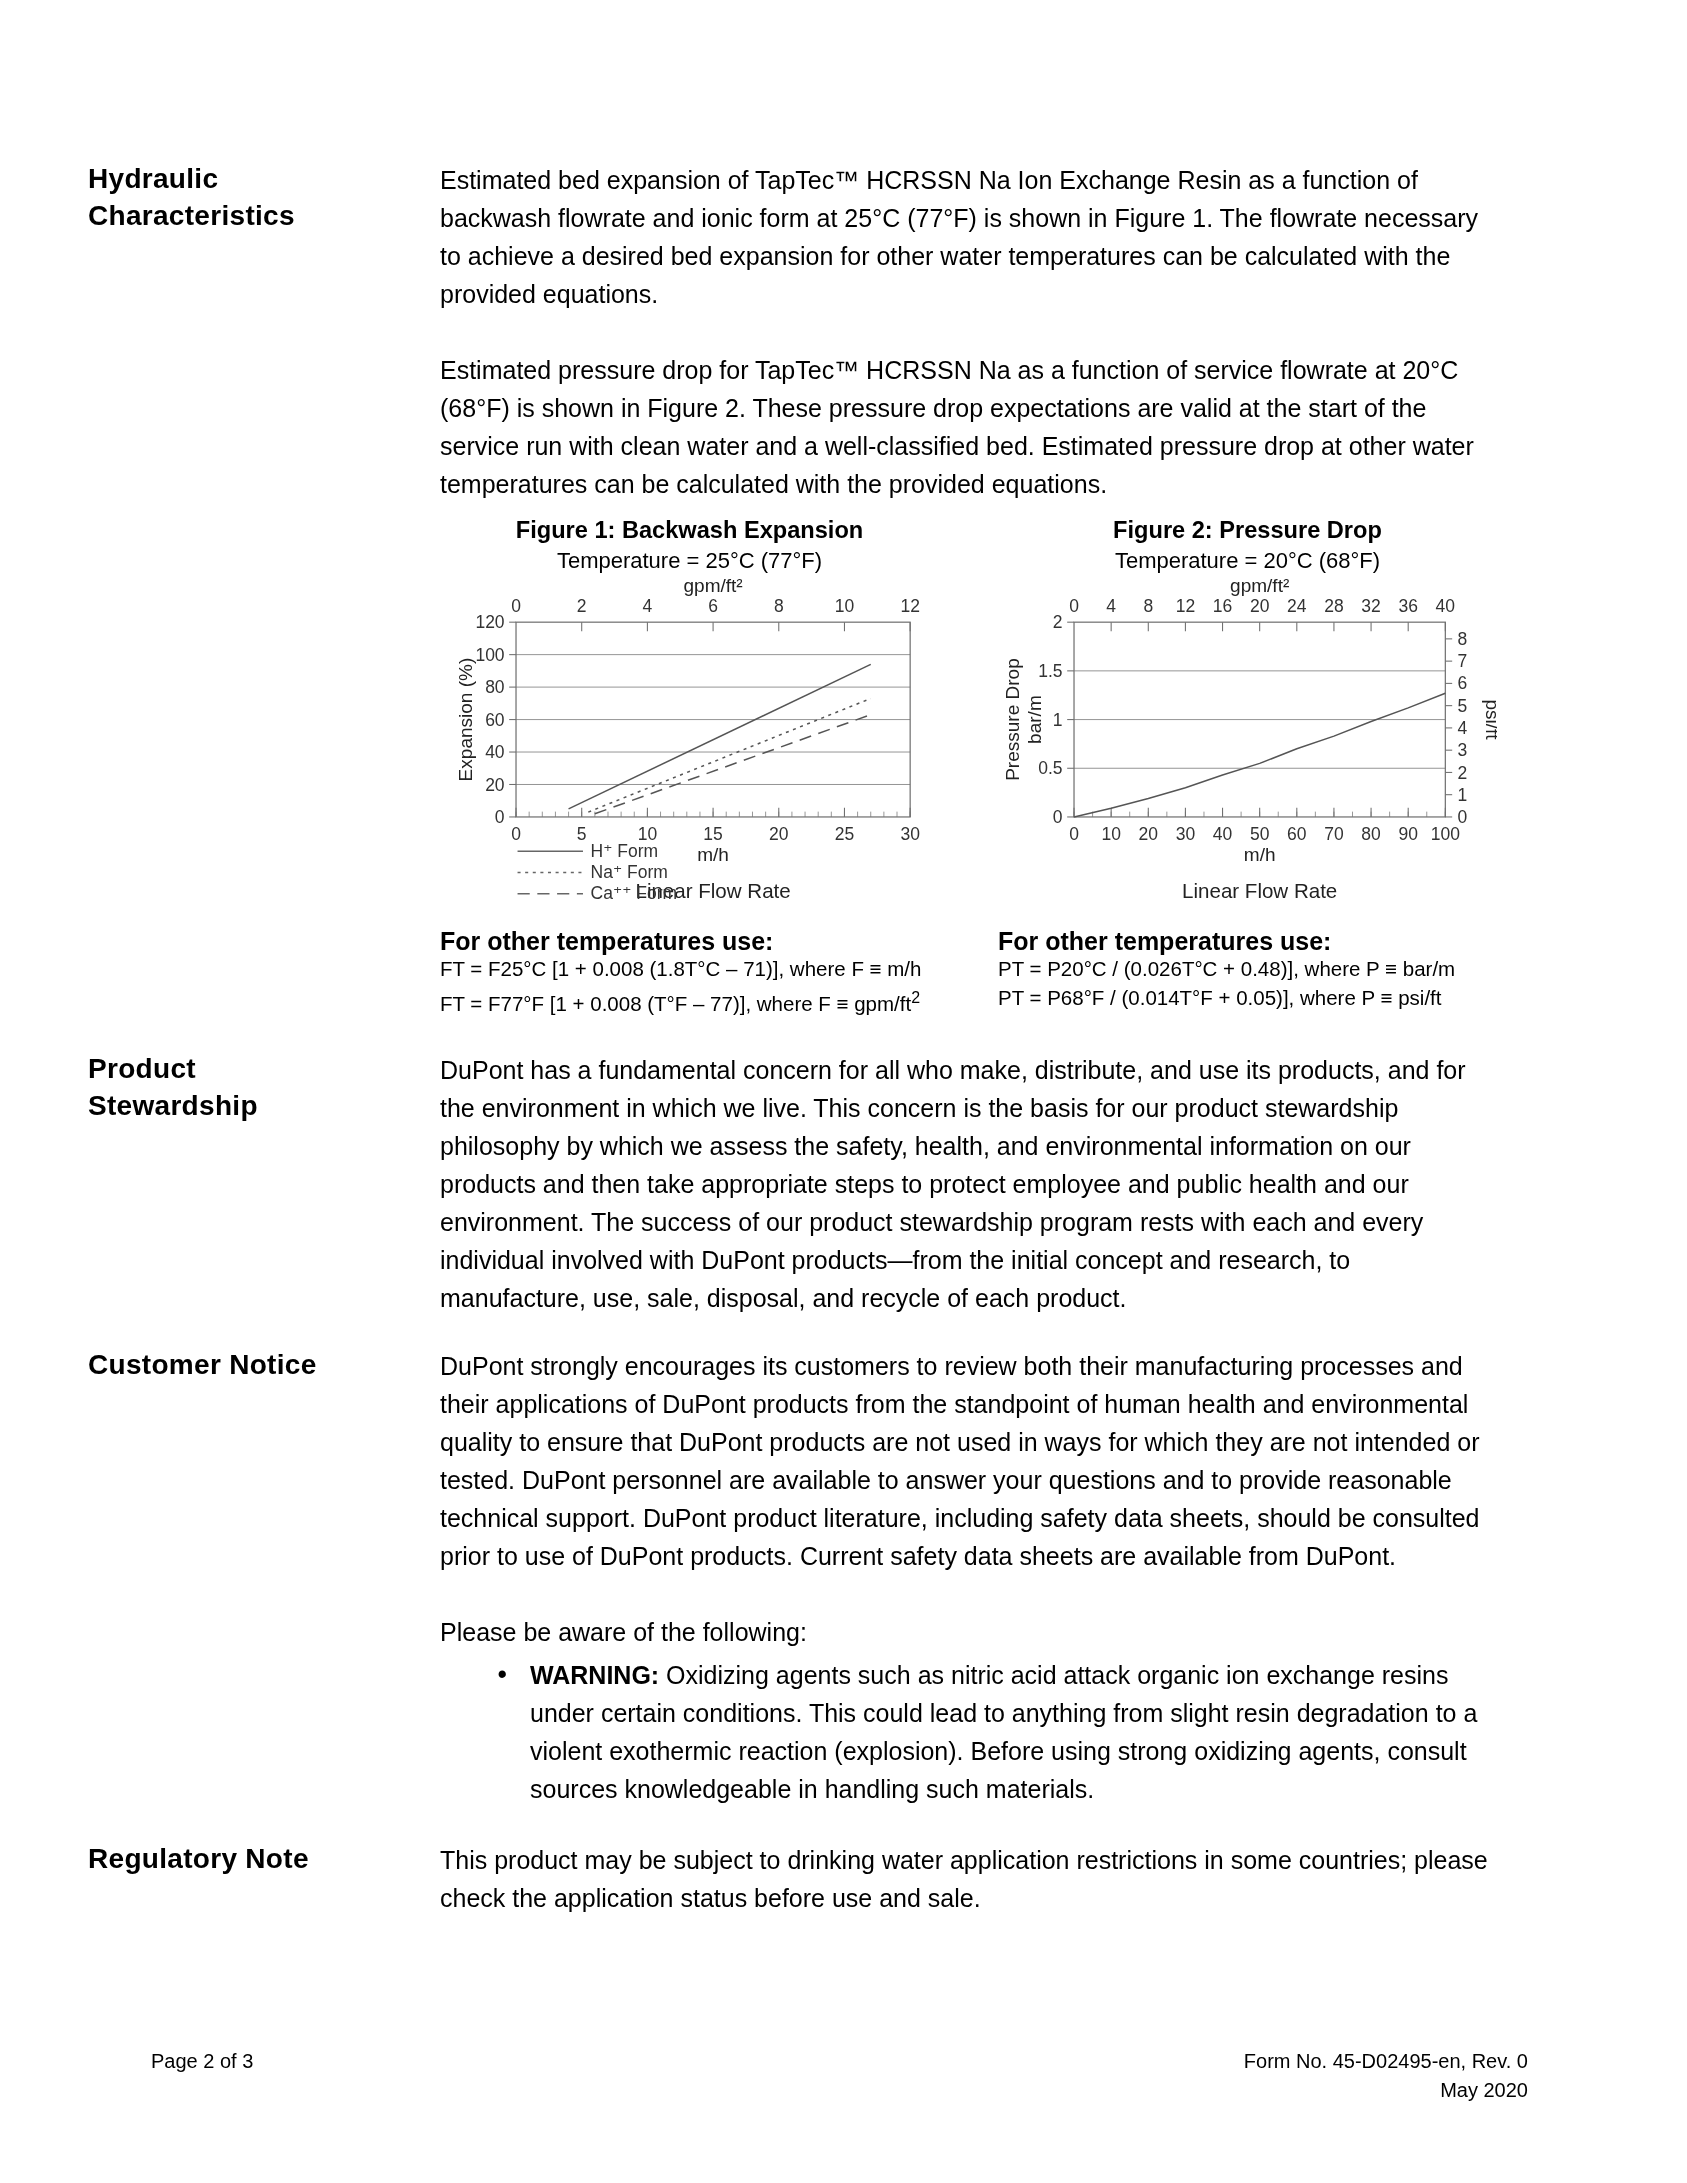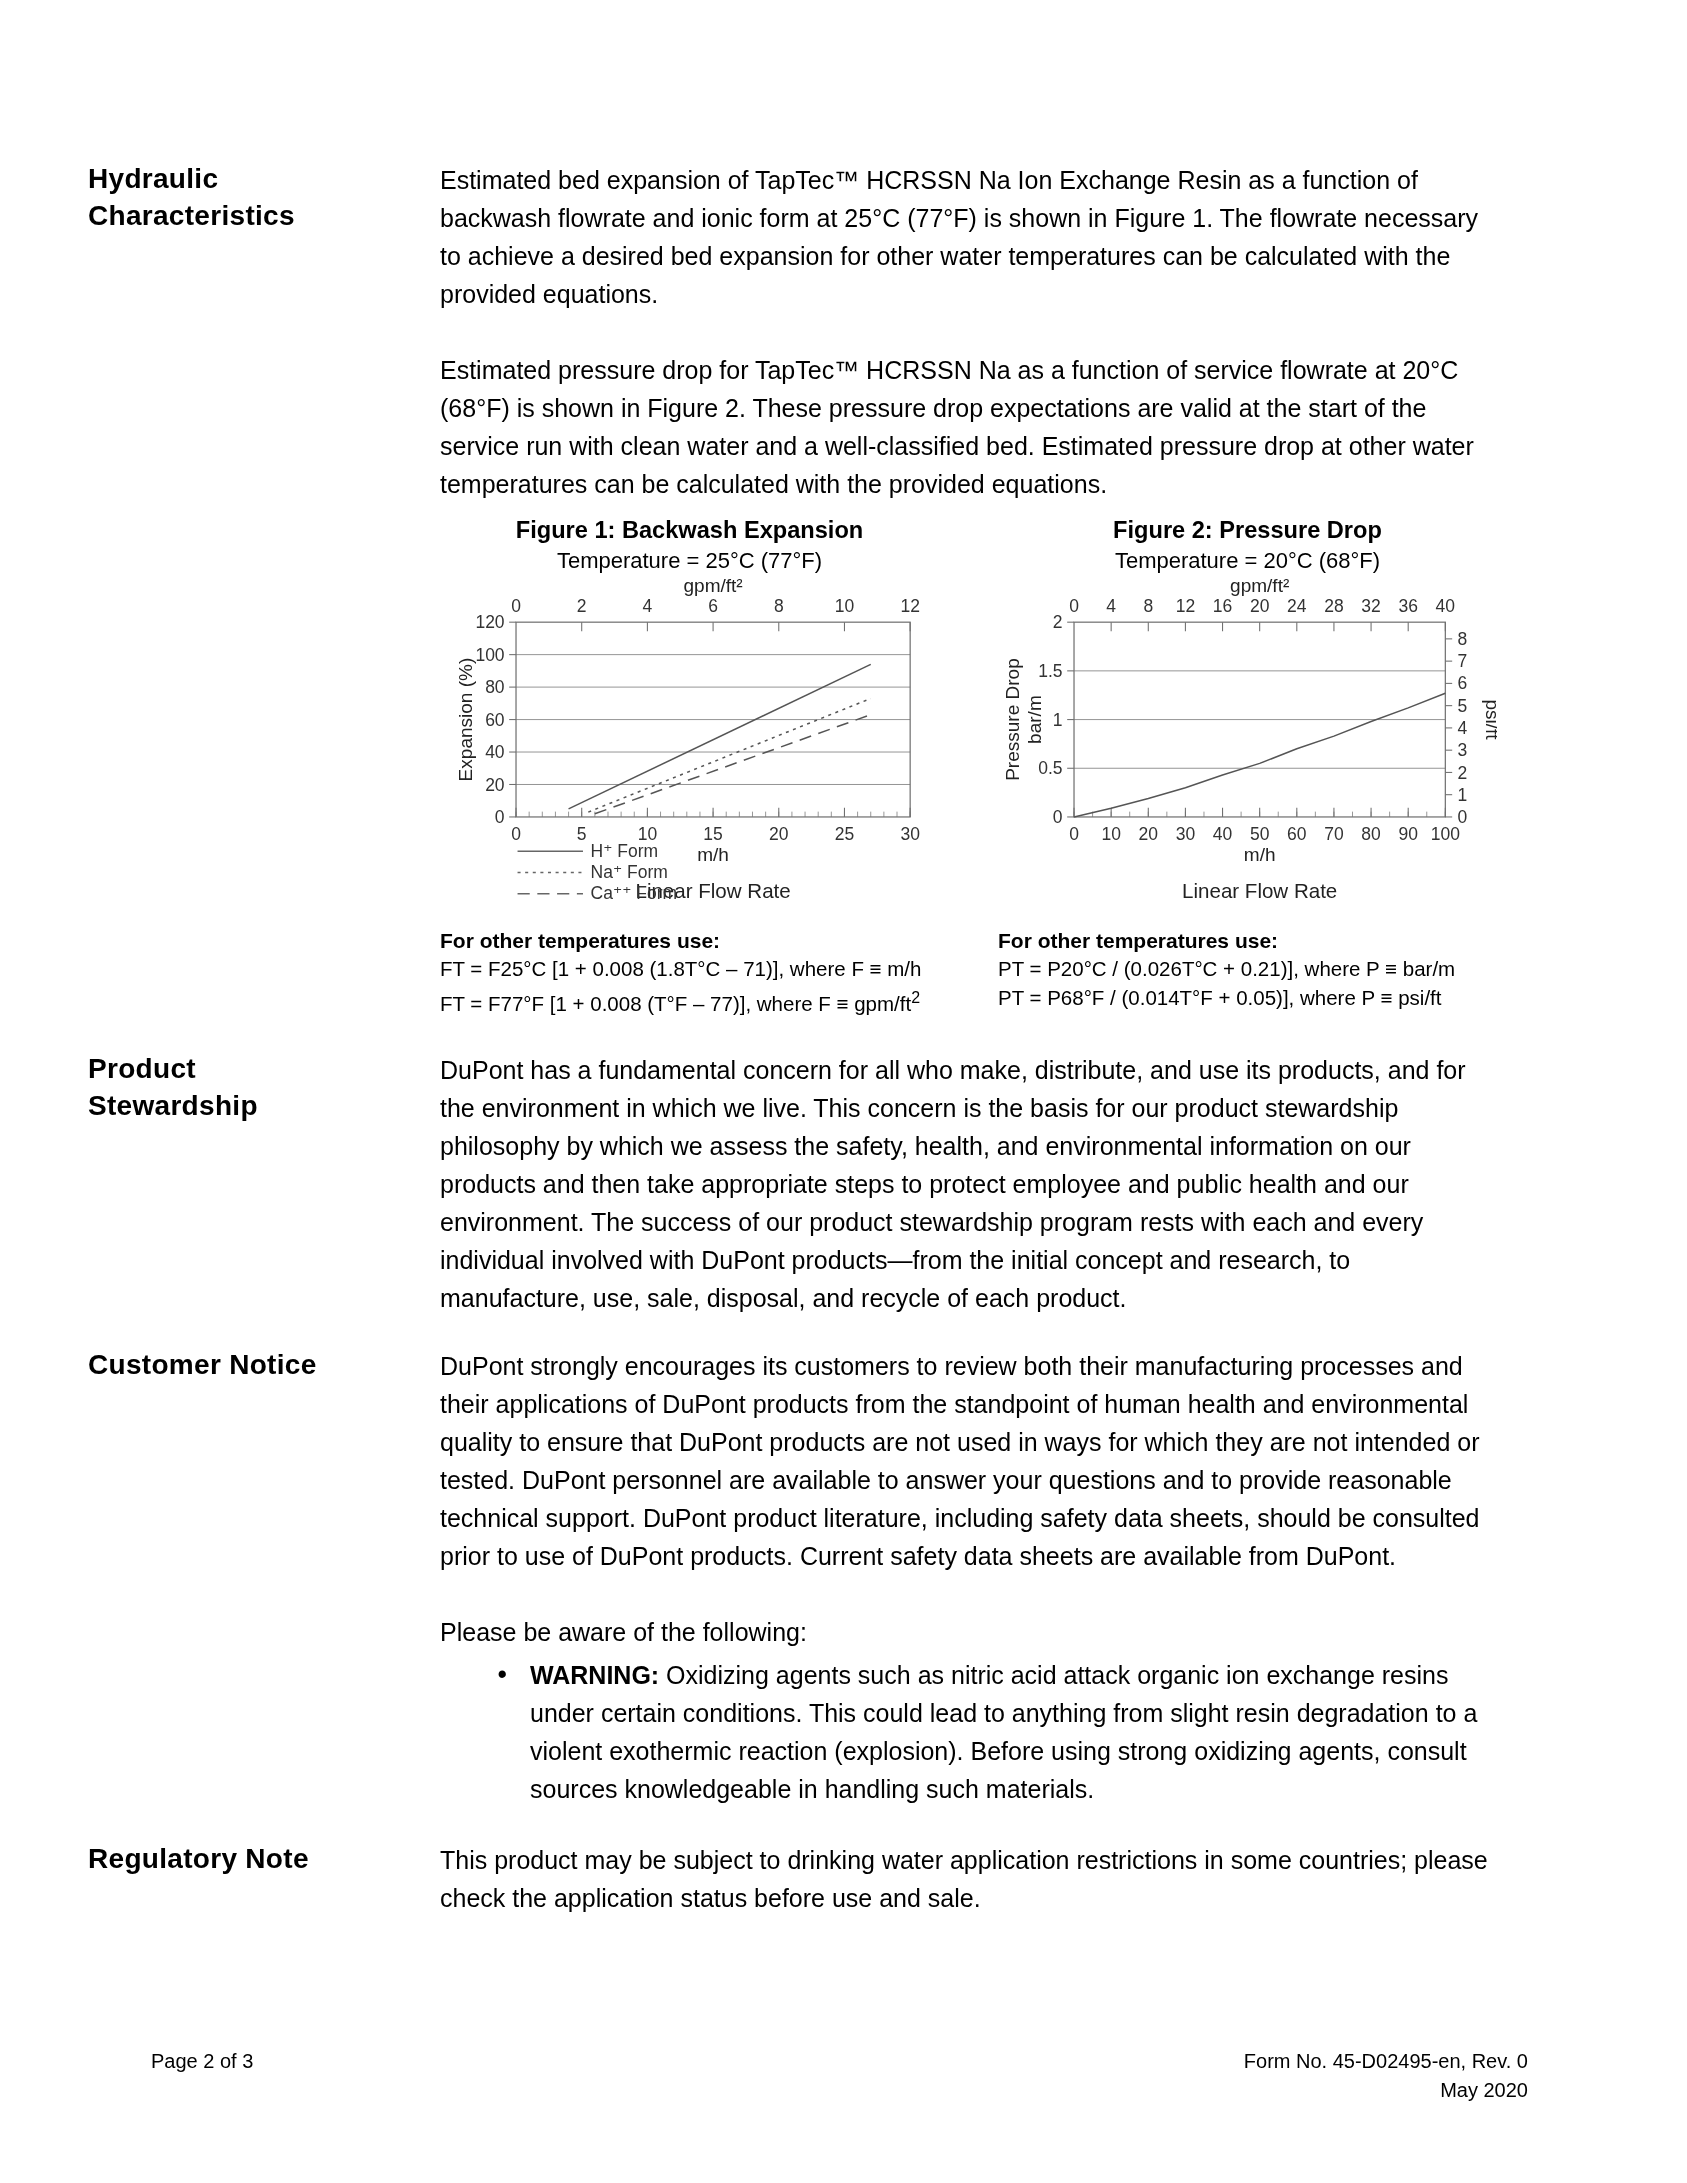--- a/index.html
+++ b/index.html
@@ -16,21 +16,21 @@
   p.body + p.body{margin-top:38px;}
 
   .figures-row{display:flex;gap:59px;margin-top:10.6px;}
   .fig{width:499px;margin:0;}
   .fig-title{font-size:23.6px;font-weight:bold;text-align:center;line-height:32px;}
   .fig-sub{font-size:22px;text-align:center;line-height:29px;}
   svg.chart{width:499px;height:350px;display:block;}
 
   .formulas-row{display:flex;gap:59px;margin-top:3px;}
   .formula-block{width:499px;}
-  .formula-head{font-size:21px;font-weight:bold;line-height:26px;}
+  .formula-head{font-size:25px;font-weight:bold;line-height:26px;}
   .formula-line{font-size:20.5px;line-height:27px;margin-top:1.5px;}
   .formula-line sup{font-size:16px;}
 
   .mt-stewardship{margin-top:35px;}
   .mt-customer{margin-top:30px;}
   .mt-regulatory{margin-top:33px;}
   .aware{margin-top:33px;}
   ul.warn{list-style:none;margin:4.6px 0 0 0;padding:0 0 0 53px;}
   ul.warn li{position:relative;padding-left:37px;font-size:25px;line-height:38px;}
   ul.warn li::before{content:"\2022";position:absolute;left:4.6px;top:-1.5px;font-size:27px;}
@@ -266,21 +266,21 @@
       </div>
 
       <div class="formulas-row">
         <div class="formula-block">
           <div class="formula-head">For other temperatures use:</div>
           <div class="formula-line">FT = F25°C [1 + 0.008 (1.8T°C – 71)], where F ≡ m/h</div>
           <div class="formula-line"><span>FT = F77°F [1 + 0.008 (T°F – 77)], where F ≡ gpm/ft</span><sup>2</sup></div>
         </div>
         <div class="formula-block">
           <div class="formula-head">For other temperatures use:</div>
-          <div class="formula-line">PT = P20°C / (0.026T°C + 0.21)], where P ≡ bar/m</div>
+          <div class="formula-line">PT = P20°C / (0.026T°C + 0.48)], where P ≡ bar/m</div>
           <div class="formula-line">PT = P68°F / (0.014T°F + 0.05)], where P ≡ psi/ft</div>
         </div>
       </div>
     </div>
   </section>
 
   <section class="row mt-stewardship">
     <div class="head-col">
       <h2 class="sec-heading">
         <div>Product</div>

